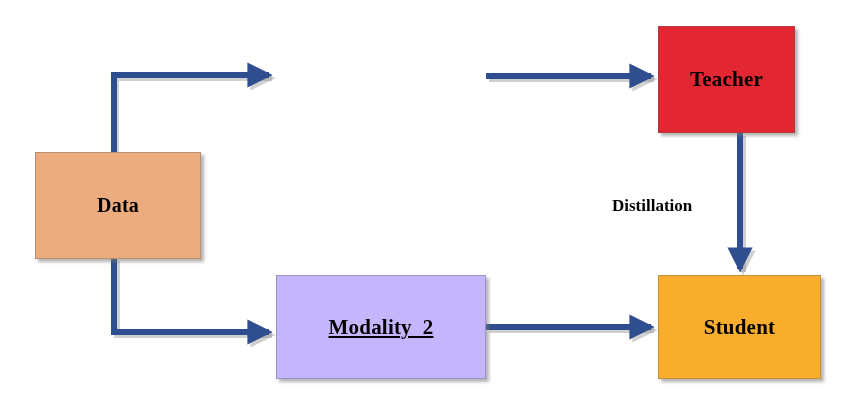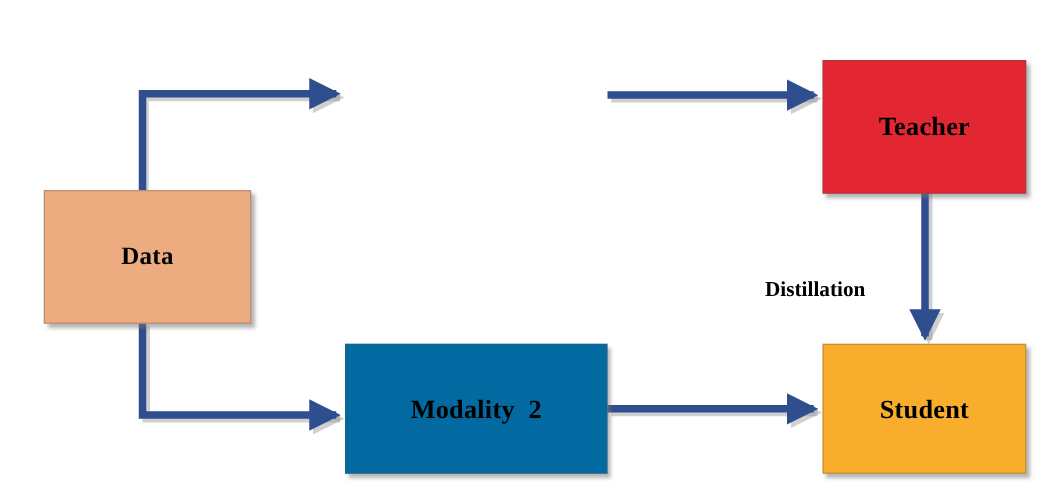--- a/index.html
+++ b/index.html
@@ -36,23 +36,22 @@
   }
   #node-modality1 {
     left: 276px; top: 27px;   width: 210px; height: 106px;
     font-size: 21px;
   }
   #node-modality2 {
     left: 276px; top: 275px;  width: 210px; height: 104px;
     font-size: 21px;
   }
   #node-teacher {
-    left: 658px; top: 26px;   width: 163px; height: 107px;
+    left: 658px; top: 26px;   width: 137px; height: 107px;
     font-size: 21px;
-    margin-top: 22px;
   }
   #node-student {
     left: 658px; top: 275px;  width: 163px; height: 104px;
     font-size: 21px;
   }
   .edge-svg {
     position: absolute;
     left: 0; top: 0;
     width: 846px;
     height: 402px;
@@ -75,21 +74,20 @@
     position: absolute;
     color: #000000;
     font-weight: bold;
     font-family: "Liberation Serif", "DejaVu Serif", serif;
     font-size: 17px;
     white-space: pre;
   }
   #label-distillation {
     left: 612px;
     top: 196px;
-    margin-top: 26px;
   }
 </style>
 </head>
 <body>
 
 <div id="canvas" style="background: rgb(255, 255, 255);">
 
   <svg class="edge-svg" viewBox="0 0 846 402" xmlns="http://www.w3.org/2000/svg">
     <defs>
       <marker id="arrowhead" markerWidth="4.2" markerHeight="4.2" refX="3.6" refY="2.1" orient="auto" markerUnits="strokeWidth">
@@ -115,21 +113,21 @@
     <path class="edge-path" stroke="#2E4E8F" d="M 486 76 L 651 76" marker-end="url(#arrowhead)"></path>
 
     <path class="edge-path" stroke="#2E4E8F" d="M 486 327 L 651 327" marker-end="url(#arrowhead)"></path>
 
     <path class="edge-path" stroke="#2E4E8F" d="M 740 133 L 740 269" marker-end="url(#arrowhead)"></path>
   </svg>
 
   <div class="node" id="node-data" style="background-color: rgb(237, 172, 127);">Data</div>
 
 
-  <div class="node" id="node-modality2" style="background-color: #0369a1;">Modality  2</div>
+  <div class="node" id="node-modality2" style="background-color: #c4b5fd; text-decoration: underline;">Modality  2</div>
 
   <div class="node" id="node-teacher" style="background-color: rgb(226, 39, 51);">Teacher</div>
 
   <div class="node" id="node-student" style="background-color: rgb(248, 174, 44);">Student</div>
 
   <div class="edge-label" id="label-distillation">Distillation</div>
 
 </div>
 
 </body></html>

